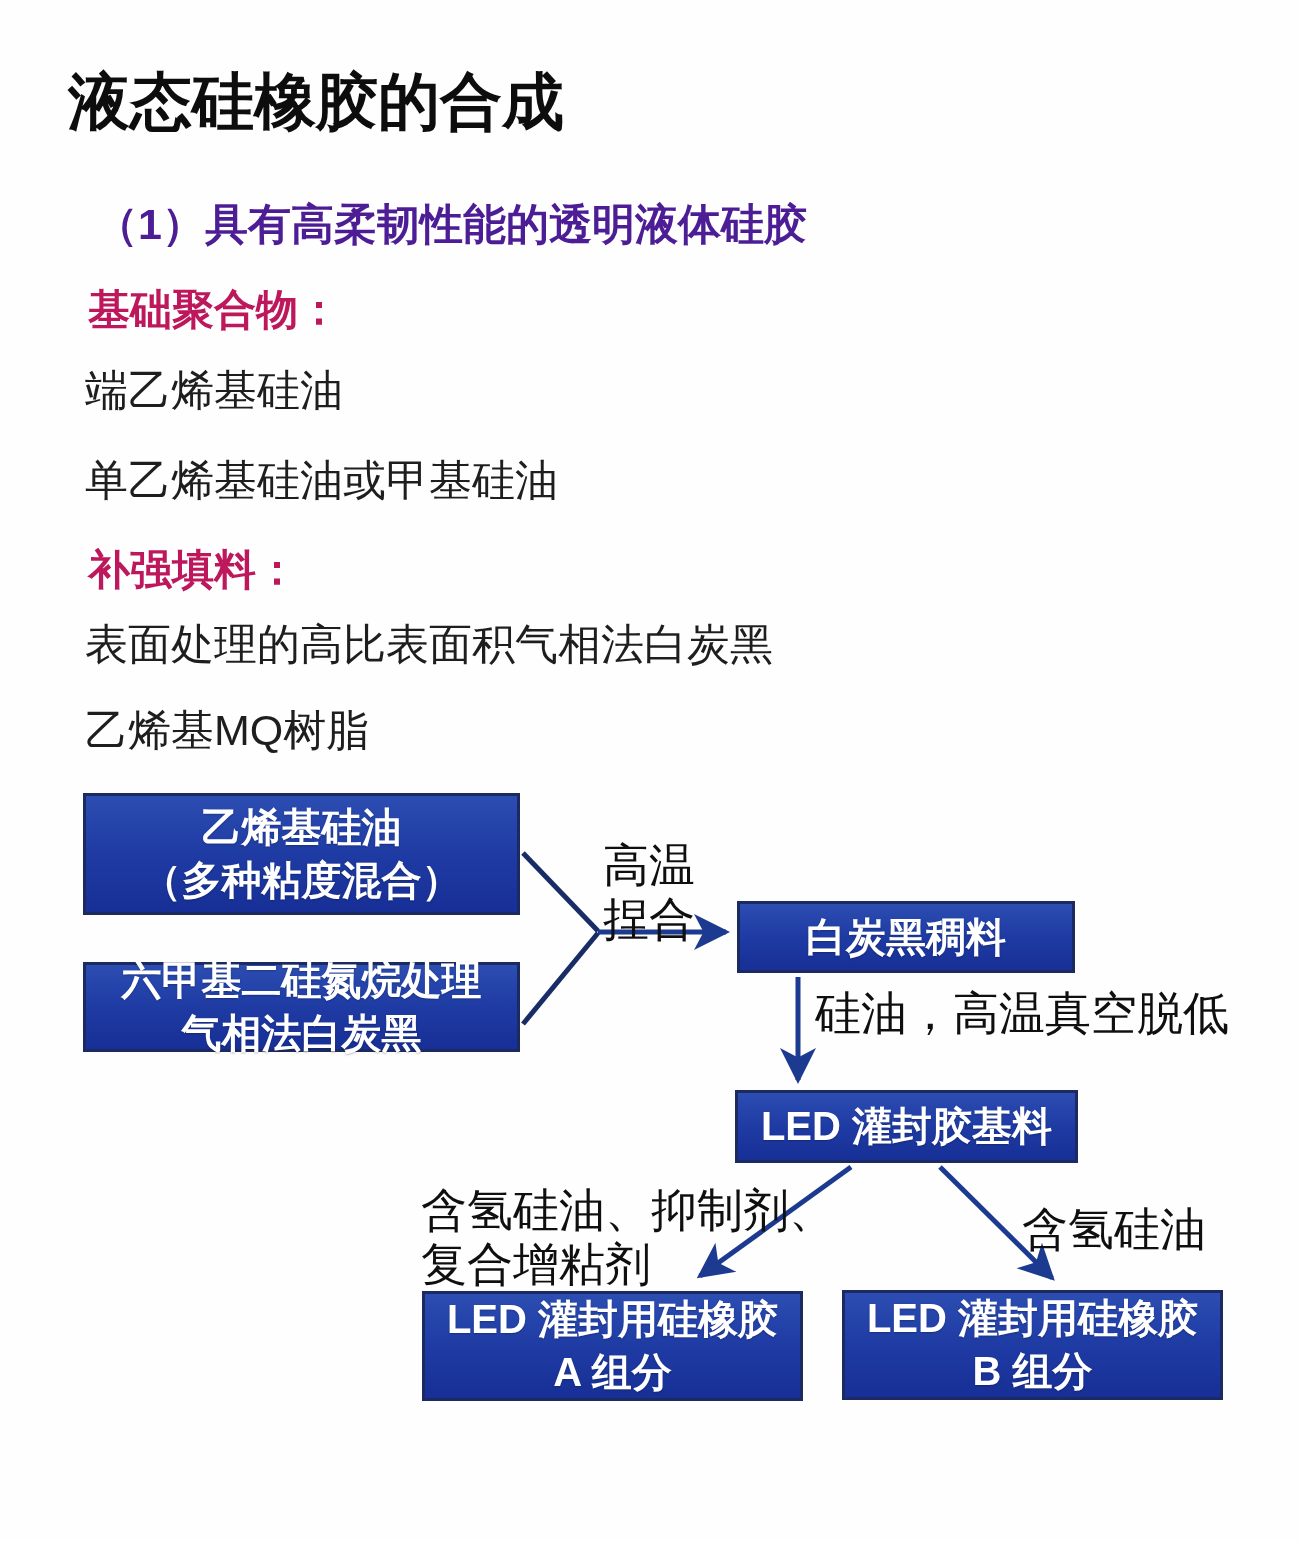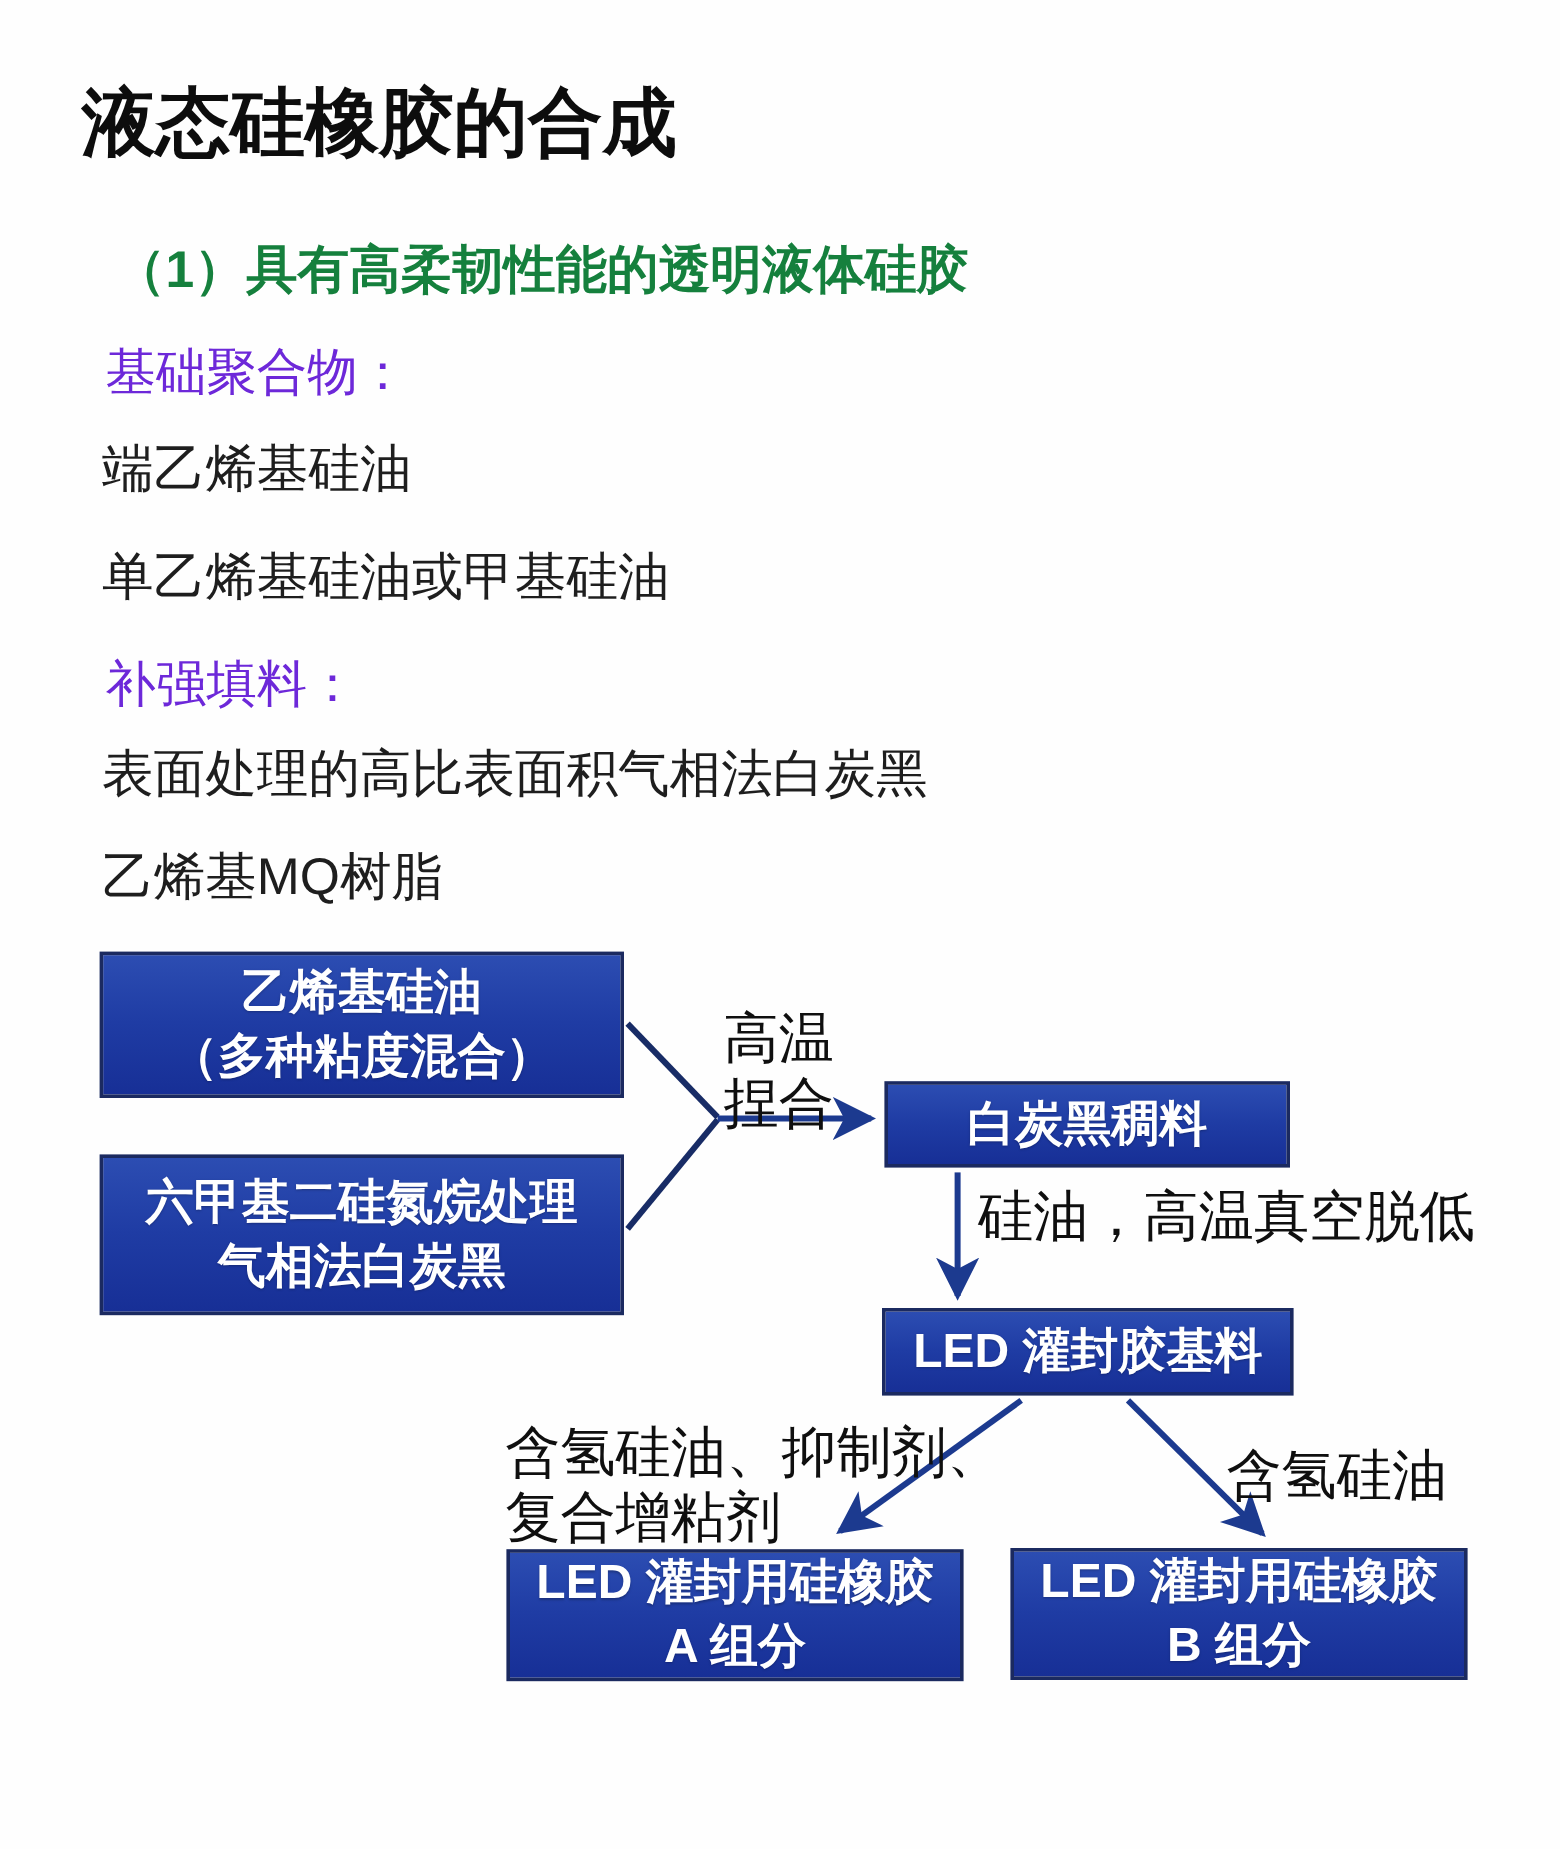--- a/index.html
+++ b/index.html
@@ -2,22 +2,22 @@
 <html><head>
 <meta charset="utf-8">
 <style>
   html,body { margin:0; padding:0; background:#ffffff; }
   .page {
     position:relative; width:1300px; height:1541px; background:#fefefe;
     font-family:"Liberation Sans", sans-serif; color:#161616; overflow:hidden;
   }
   .abs { position:absolute; white-space:nowrap; }
   .t-title  { font-size:62px; font-weight:800; color:#0d0d0d; }
-  .t-sub    { font-size:43px; font-weight:700; color:#15803d; }
-  .t-head   { font-size:42px; font-weight:400; color:#6d28d9; }
+  .t-sub    { font-size:43px; font-weight:700; color:#4c1d95; }
+  .t-head   { font-size:42px; font-weight:700; color:#be185d; }
   .t-body   { font-size:43px; font-weight:400; color:#1e1e1e; }
   .flow-label { font-size:46px; font-weight:400; color:#0f0f0f; line-height:1.18; }
   .flow-label div { white-space:nowrap; }
   .box {
     position:absolute; display:flex; flex-direction:column;
     align-items:center; justify-content:center; box-sizing:border-box;
     background:linear-gradient(180deg,#2c4db2 0%, #1f3ca4 48%, #172f96 100%);
     border:3px solid #1b2a60; color:#ffffff; text-align:left;
   }
   .box .bl { font-size:40px; font-weight:700; line-height:1.32; white-space:nowrap;
@@ -64,21 +64,21 @@
       <path d="M851,1167 L700,1276" stroke="#1c3a8f" stroke-width="5" fill="none" marker-end="url(#ah)"></path>
 
       <path d="M940,1167 L1052,1278" stroke="#1c3a8f" stroke-width="5" fill="none" marker-end="url(#ah)"></path>
     </svg>
 
     <div class="box" style="left:83px; top:793px; width:437px; height:122px;">
       <span class="bl">乙烯基硅油</span>
       <span class="bl">（多种粘度混合）</span>
     </div>
 
-    <div class="box" style="left:83px; top:962px; width:437px; height:134px;">
+    <div class="box" style="left:83px; top:962px; width:437px; height:90px;">
       <span class="bl">六甲基二硅氮烷处理</span>
       <span class="bl">气相法白炭黑</span>
     </div>
 
     <div class="box" style="left:737px; top:901px; width:338px; height:72px;">
       <span class="bl">白炭黑稠料</span>
     </div>
 
     <div class="box" style="left:735px; top:1090px; width:343px; height:73px;">
       <span class="bl">LED 灌封胶基料</span>

